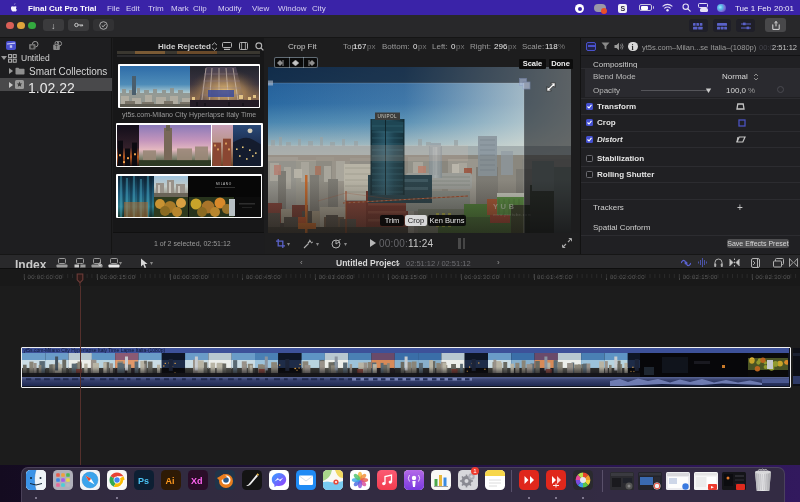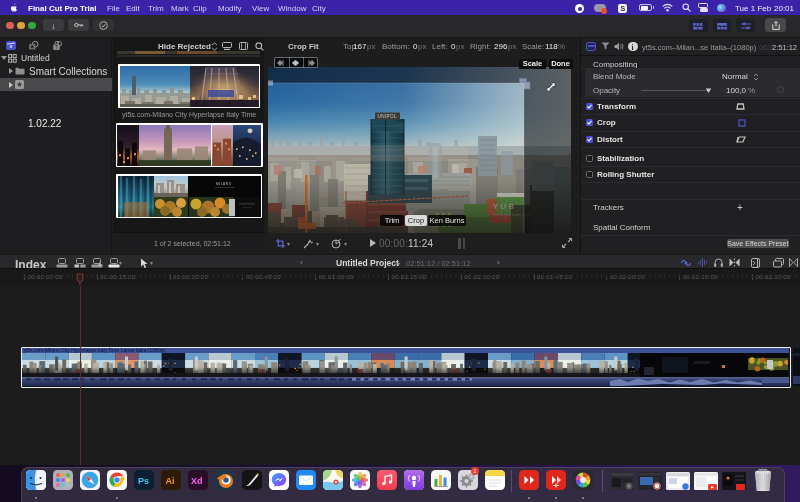--- a/index.html
+++ b/index.html
@@ -156,21 +156,21 @@
     <svg class="abs" style="left:15px;top:28.5px;" width="10" height="8" viewBox="0 0 10 8">
         <path d="M0.5 1.5 Q0.5 0.8 1.2 0.8 H3.4 L4.3 1.8 H8.8 Q9.5 1.8 9.5 2.5 V6.7 Q9.5 7.4 8.8 7.4 H1.2 Q0.5 7.4 0.5 6.7 Z" fill="#8f8f8f"></path>
       </svg>
     <span class="abs" style="left:29px;top:27.5px;color:#d5d5d5;font-size:10px;text-align:right;">Smart Collections</span>
     <div class="abs" style="left:0;top:40px;width:112px;height:12.5px;background:#49494b;"></div>
     <div class="abs" style="left:9px;top:43.5px;width:0;height:0;border-left:4px solid #c5c5c5;border-top:3px solid transparent;border-bottom:3px solid transparent;"></div>
     <svg class="abs" style="left:15px;top:42px;" width="9" height="9" viewBox="0 0 9 9">
         <rect x="0" y="0" width="9" height="9" rx="1.5" fill="#9a9a9a"></rect>
         <path d="M4.5 1.6 L5.3 3.4 L7.2 3.5 L5.8 4.8 L6.2 6.7 L4.5 5.7 L2.8 6.7 L3.2 4.8 L1.8 3.5 L3.7 3.4 Z" fill="#3a3a3a"></path>
       </svg>
-    <span class="abs" style="left:28px;top:41.5px;color:#e8e8e8;font-size:10px;margin-top:38px;">1.02.22</span>
+    <span class="abs" style="left:28px;top:41.5px;color:#e8e8e8;font-size:14px;">1.02.22</span>
   </div>
 
   <div class="abs" id="browser" style="left:113px;top:38px;width:151px;height:216px;background:#171718;">
 
     <span class="abs" style="left:45px;top:3.5px;color:#cfcfcf;font-size:8px;font-weight:bold;white-space:nowrap;">Hide Rejected</span>
     <svg class="abs" style="left:98px;top:4px;" width="7" height="9" viewBox="0 0 7 9">
         <path d="M1 3.2 L3.5 0.8 L6 3.2 M1 5.8 L3.5 8.2 L6 5.8" fill="none" stroke="#aaa" stroke-width="1"></path>
       </svg>
     <svg class="abs" style="left:109px;top:4px;" width="10" height="8" viewBox="0 0 10 8">
         <rect x="0.5" y="0.5" width="9" height="5" rx="1" fill="none" stroke="#b5b5b5" stroke-width="1"></rect>
@@ -407,21 +407,21 @@
     </div>
 
     <div class="abs" style="left:0;top:194px;width:151px;height:22px;background:#1d1d1f;border-top:1px solid #101010;">
       <span class="abs" style="left:41px;top:6.5px;color:#9a9a9a;font-size:7px;white-space:nowrap;">1 of 2 selected, 02:51:12</span>
     </div>
   </div>
 
   <div class="abs" id="viewer" style="left:265px;top:38px;width:314px;height:216px;background:#1d1d1e;">
 
     <div class="abs" style="left:0;top:2px;width:314px;height:14px;font-size:8px;color:#9a9a9a;">
-      <span class="abs" style="left:23px;top:2px;color:#c8c8c8;font-weight:bold;">Crop Fit</span>
+      <span class="abs" style="left:23px;top:2px;color:#c8c8c8;font-weight:normal;">Crop Fit</span>
       <span class="abs" style="left:70px;top:2px;margin-left:8px;">Top:</span>
         <span class="abs" style="left:88px;top:2px;color:#e8e8e8;">167</span>
         <span class="abs" style="left:102px;top:2px;color:#777;">px</span>
       <span class="abs" style="left:117px;top:2px;">Bottom:</span>
         <span class="abs" style="left:148px;top:2px;color:#e8e8e8;">0</span>
         <span class="abs" style="left:153px;top:2px;color:#777;">px</span>
       <span class="abs" style="left:167px;top:2px;">Left:</span>
         <span class="abs" style="left:186px;top:2px;color:#e8e8e8;">0</span>
         <span class="abs" style="left:191px;top:2px;color:#777;">px</span>
       <span class="abs" style="left:205px;top:2px;">Right:</span>
@@ -734,21 +734,21 @@
     <span class="abs" style="left:16px;top:80px;color:#e4e4e4;font-weight:bold;">Crop</span>
     <svg class="abs" style="left:156.5px;top:81px;" width="8" height="8" viewBox="0 0 8 8">
         <rect x="1" y="1" width="6" height="6" fill="none" stroke="#4a52c0" stroke-width="1.3"></rect>
       </svg>
     <div class="abs" style="left:0;top:92.5px;width:220px;height:1px;background:#2c2c30;"></div>
 
     <div class="abs" style="left:5px;top:97.5px;width:7px;height:7px;background:#4450d0;border-radius:1.5px;"></div>
     <svg class="abs" style="left:6px;top:98.7px;" width="5" height="5" viewBox="0 0 5 5">
         <path d="M0.5 2.5 L2 4 L4.5 0.8" fill="none" stroke="#fff" stroke-width="1.1"></path>
       </svg>
-    <span class="abs" style="left:16px;top:96.5px;color:#e4e4e4;font-weight:bold;">Distort</span>
+    <span class="abs" style="left:16px;top:96.5px;color:#e4e4e4;font-weight:bold;font-style:italic;">Distort</span>
     <svg class="abs" style="left:155px;top:97.5px;" width="10" height="7" viewBox="0 0 10 7">
         <path d="M3.2 1 H9 L6.8 6 H1 Z" fill="none" stroke="#c4c4c4" stroke-width="1.2"></path>
         <path d="M2 1 L1 6" stroke="#c4c4c4" stroke-width="1.2"></path>
       </svg>
     <div class="abs" style="left:0;top:109px;width:220px;height:1px;background:#2c2c30;"></div>
 
     <div class="abs" style="left:5px;top:116.5px;width:7px;height:7px;background:#1a1a1c;border:1px solid #6a6a70;border-radius:1.5px;"></div>
     <span class="abs" style="left:16px;top:115.5px;color:#e4e4e4;font-weight:bold;">Stabilization</span>
     <div class="abs" style="left:0;top:127.5px;width:220px;height:1px;background:#2c2c30;"></div>
 

